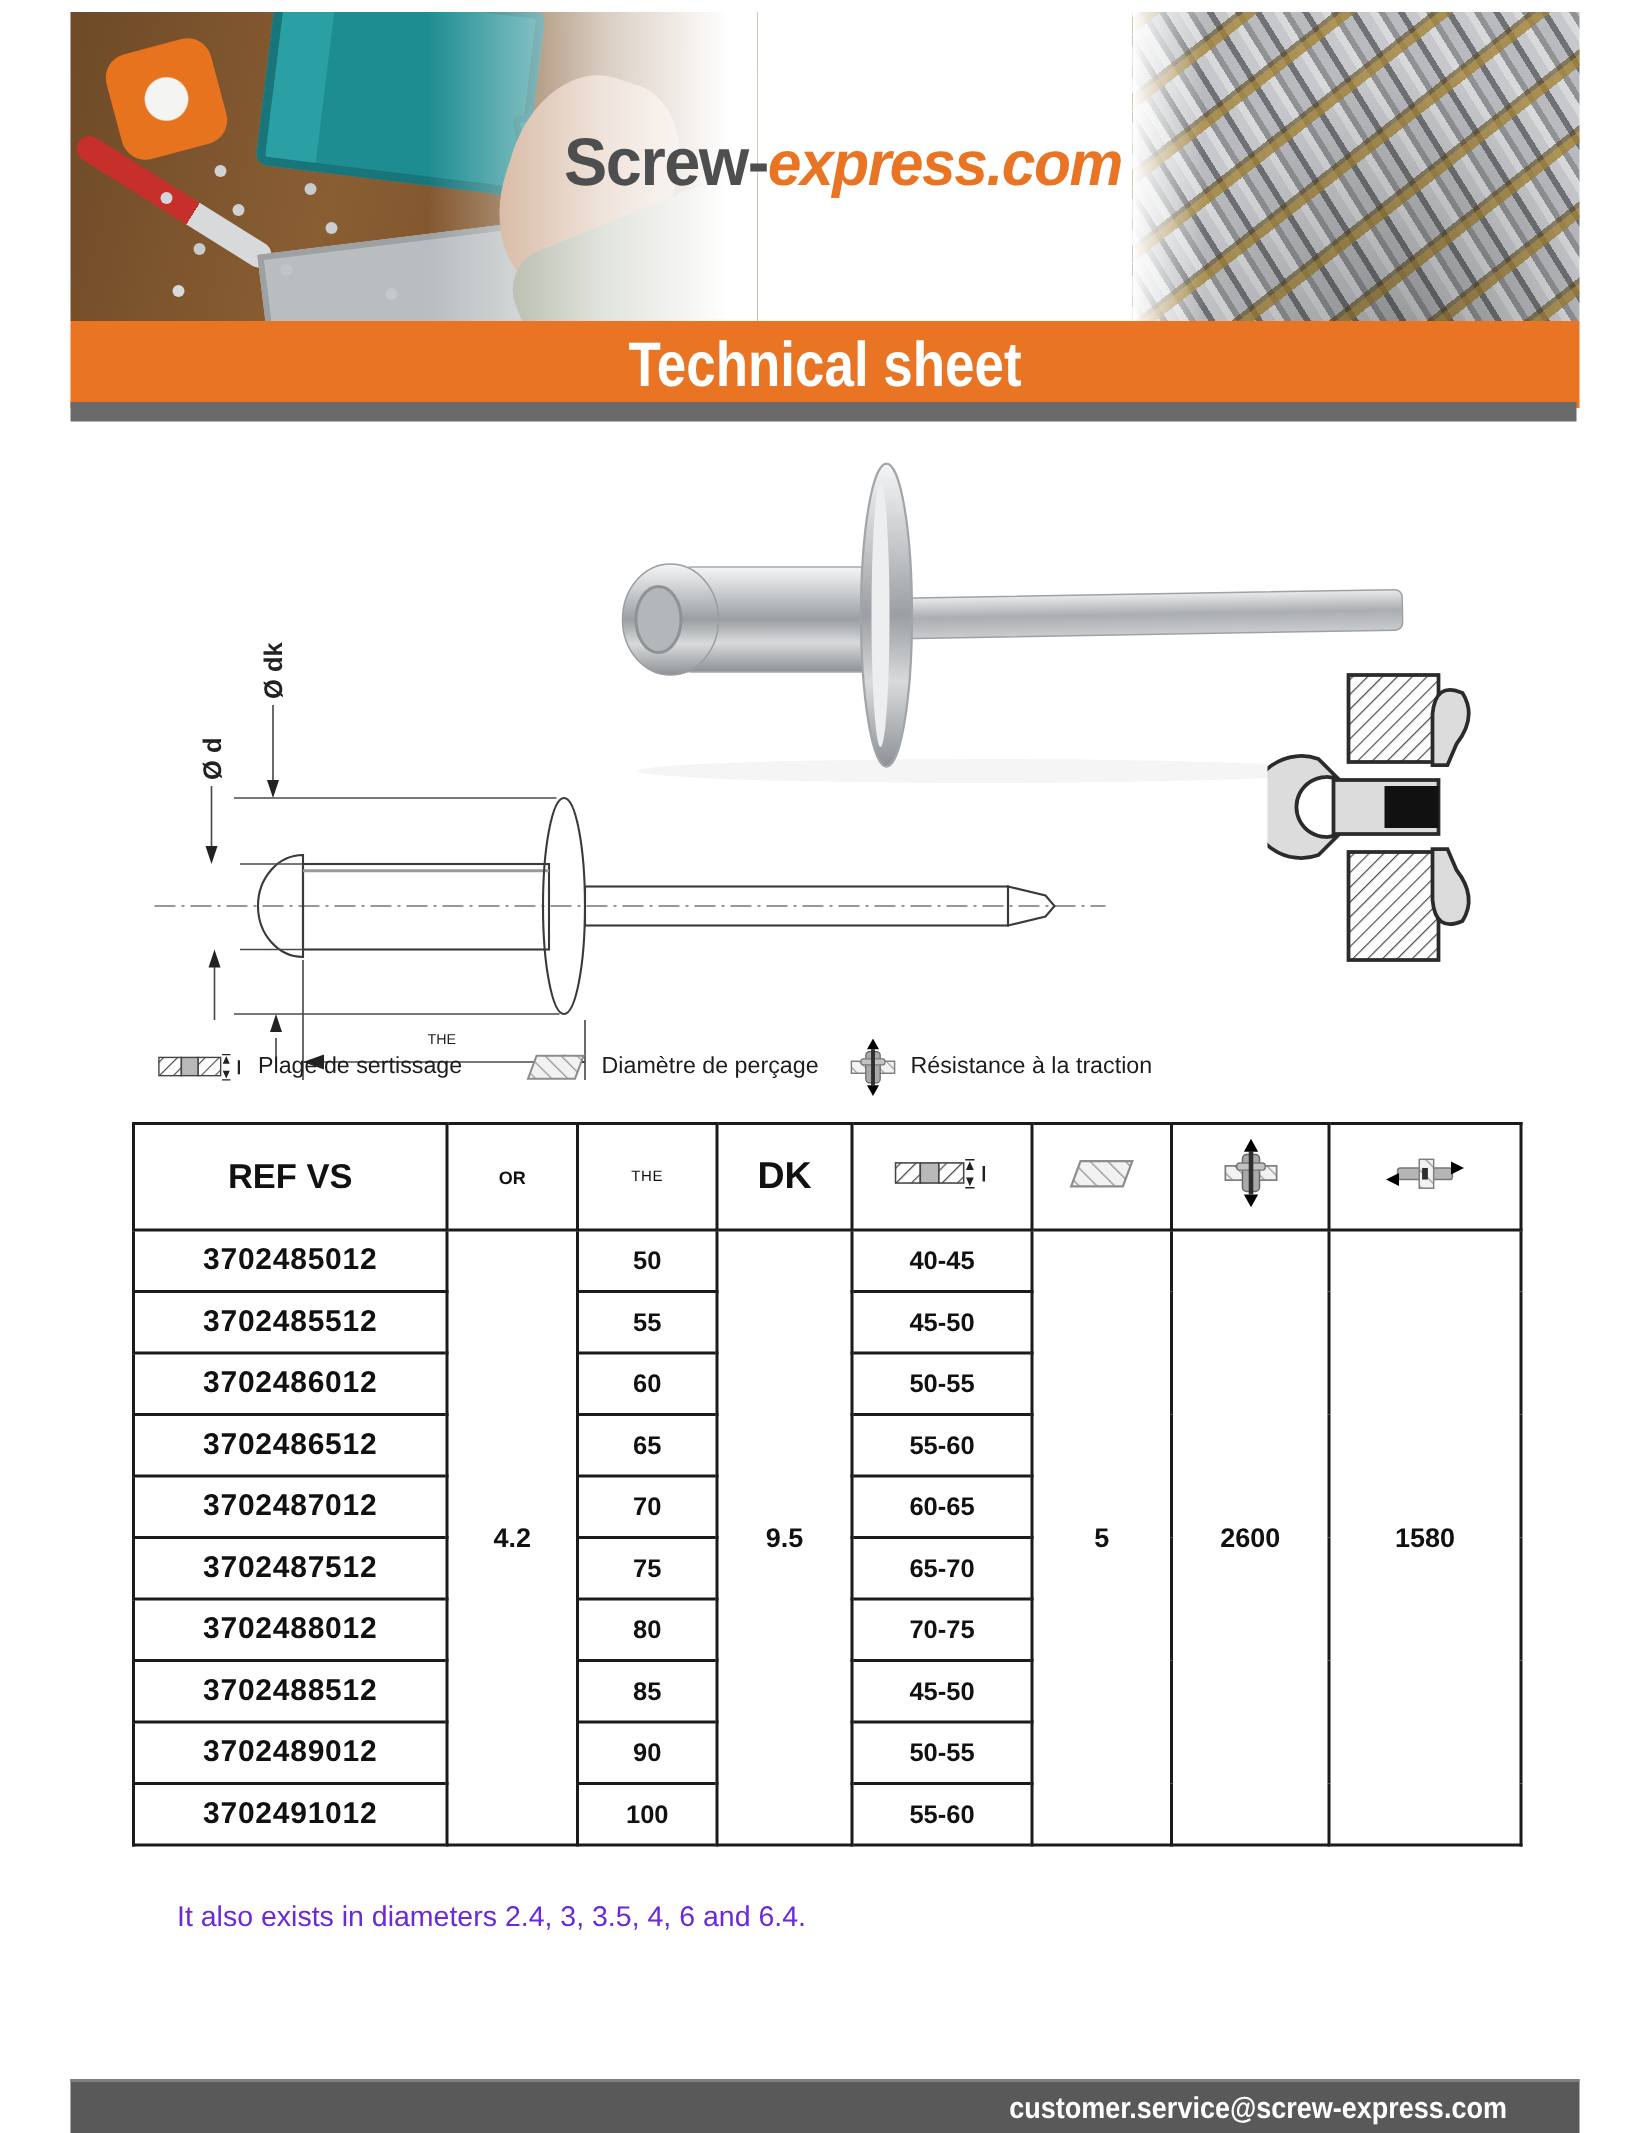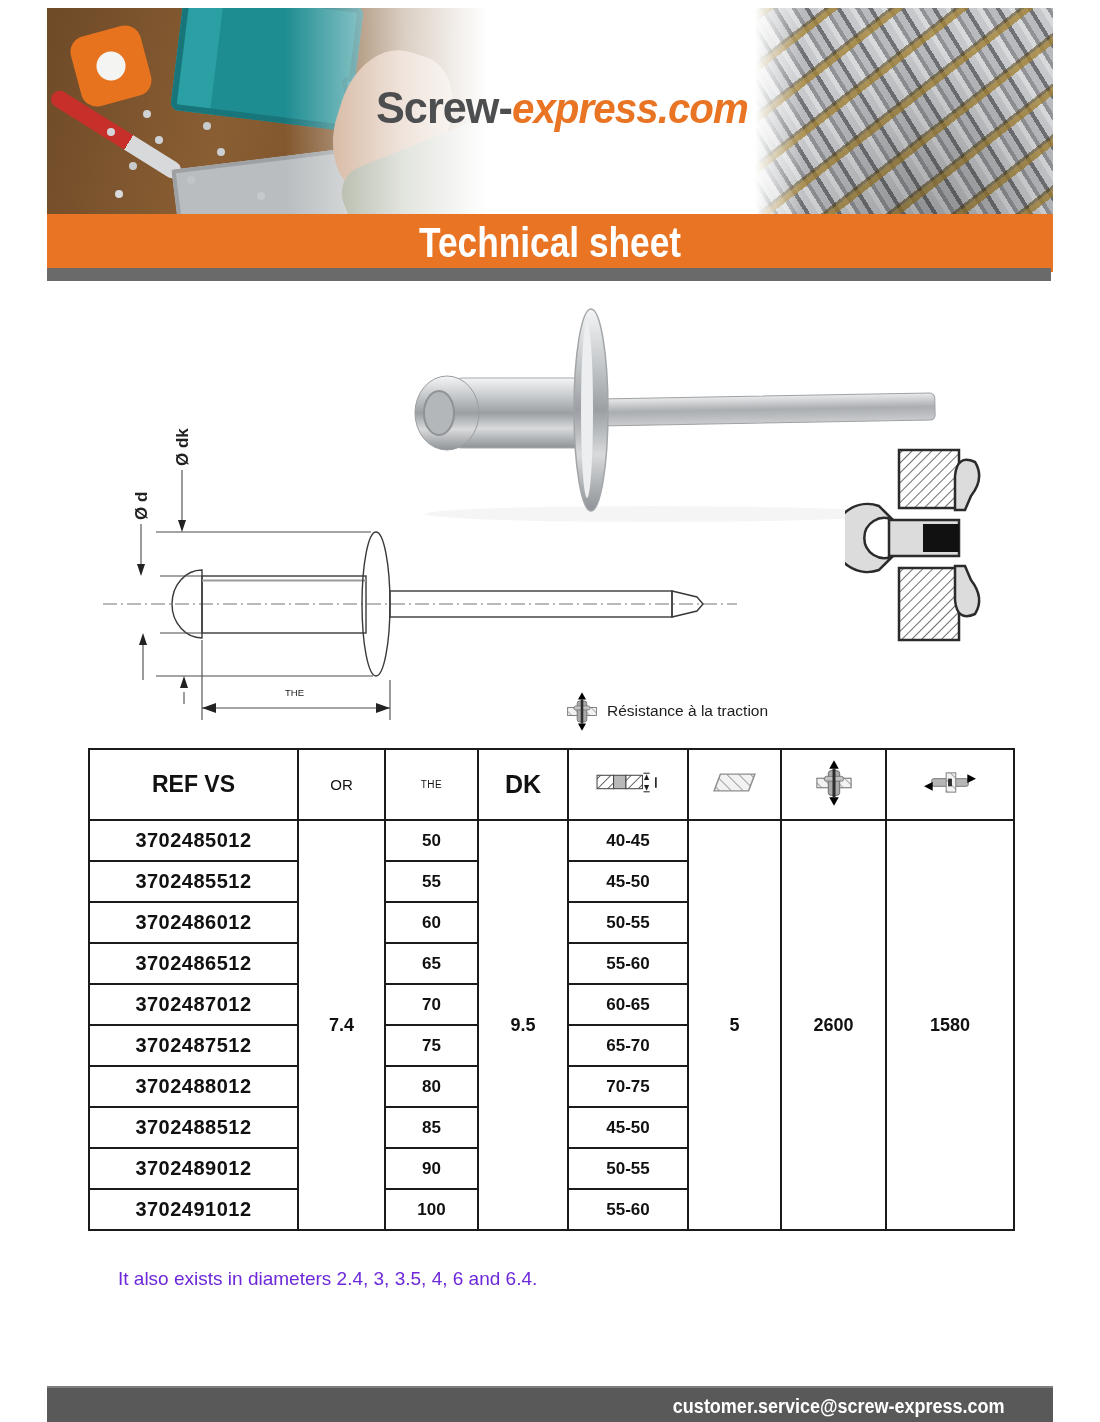--- a/index.html
+++ b/index.html
@@ -64,21 +64,21 @@
   .legend-item .lbl{font-size:15.5px;color:#1d1d1d;white-space:nowrap;}
   #legend-1{left:105px;} #legend-2{left:350px;} #legend-3{left:566px;} #legend-4{left:788px;}
 
   
   #spec-table{position:absolute;left:88px;top:748px;border-collapse:collapse;table-layout:fixed;}
   #spec-table td,#spec-table th{border:2px solid #1b1b1b;text-align:center;vertical-align:middle;
     padding:0;background:#fff;}
   #spec-table th{height:69px;}
   #spec-table td{height:39px;}
   .h-ref{font-size:23px;font-weight:bold;}
-  .h-or{font-size:15px;font-weight:normal;}
+  .h-or{font-size:12px;font-weight:bold;}
   .h-the{font-size:10px;font-weight:normal;letter-spacing:.5px;}
   .h-dk{font-size:25px;font-weight:bold;}
   .c-ref{font-size:20px;font-weight:bold;letter-spacing:.5px;}
   .c-num{font-size:17px;font-weight:bold;}
   .c-merged{font-size:18px;font-weight:bold;}
 
   
   #footnote{position:absolute;left:118px;top:1268px;font-size:19px;color:#6d28d9;}
   #footer-bar{position:absolute;left:47px;top:1386px;width:1006px;height:36px;background:#595959;
     border-top:2px solid #7e7e7e;display:flex;align-items:center;justify-content:flex-end;}
@@ -223,20 +223,32 @@
   <svg id="set-diagram" width="152" height="196" viewBox="0 0 152 196">
     <rect x="54" y="2" width="60" height="58" fill="url(#hA)" stroke="#2b2b2b" stroke-width="2.5"></rect>
     <rect x="54" y="120" width="60" height="72" fill="url(#hA)" stroke="#2b2b2b" stroke-width="2.5"></rect>
     <path d="M34,58 A34,34 0 1 0 34,122 L48,108 A20,20 0 1 1 48,72 Z" fill="#dcdcdc" stroke="#2b2b2b" stroke-width="2.5"></path>
     <rect x="44" y="72" width="70" height="36" fill="#dcdcdc" stroke="#2b2b2b" stroke-width="2.5"></rect>
     <path d="M110,62 L110,28 Q112,6 130,14 Q140,30 126,48 L120,62 Z" fill="#dcdcdc" stroke="#2b2b2b" stroke-width="2.5"></path>
     <path d="M110,118 L110,152 Q112,174 130,166 Q140,150 126,132 L120,118 Z" fill="#dcdcdc" stroke="#2b2b2b" stroke-width="2.5"></path>
     <rect x="78" y="76" width="36" height="28" fill="#111"></rect>
   </svg>
 
+  <div id="legend-1" class="legend-item">
+    <svg width="58" height="25" viewBox="0 0 62 26">
+        <use href="#sym-crimp"></use>
+      </svg>
+    <span class="lbl">Plage de sertissage</span>
+  </div>
+  <div id="legend-2" class="legend-item">
+    <svg width="42" height="19" viewBox="0 0 44 20">
+        <use href="#sym-drill"></use>
+      </svg>
+    <span class="lbl">Diamètre de perçage</span>
+  </div>
   <div id="legend-3" class="legend-item">
     <svg width="32" height="39" viewBox="0 0 40 48">
         <use href="#sym-tensile"></use>
       </svg>
     <span class="lbl">Résistance à la traction</span>
   </div>
 
   <table id="spec-table">
     <colgroup>
       <col style="width:209px">
@@ -262,21 +274,21 @@
             </svg></th>
       <th><svg width="38" height="46" viewBox="0 0 40 48">
               <use href="#sym-tensile"></use>
             </svg></th>
       <th><svg width="52" height="27" viewBox="0 0 54 28">
               <use href="#sym-shear"></use>
             </svg></th>
     </tr>
     <tr>
       <td class="c-ref">3702485012</td>
-      <td class="c-merged" rowspan="10">7.4</td>
+      <td class="c-merged" rowspan="10">4.2</td>
       <td class="c-num">50</td>
       <td class="c-merged" rowspan="10">9.5</td>
       <td class="c-num">40-45</td>
       <td class="c-merged" rowspan="10">5</td>
       <td class="c-merged" rowspan="10">2600</td>
       <td class="c-merged" rowspan="10">1580</td>
     </tr>
     <tr>
       <td class="c-ref">3702485512</td>
       <td class="c-num">55</td>

